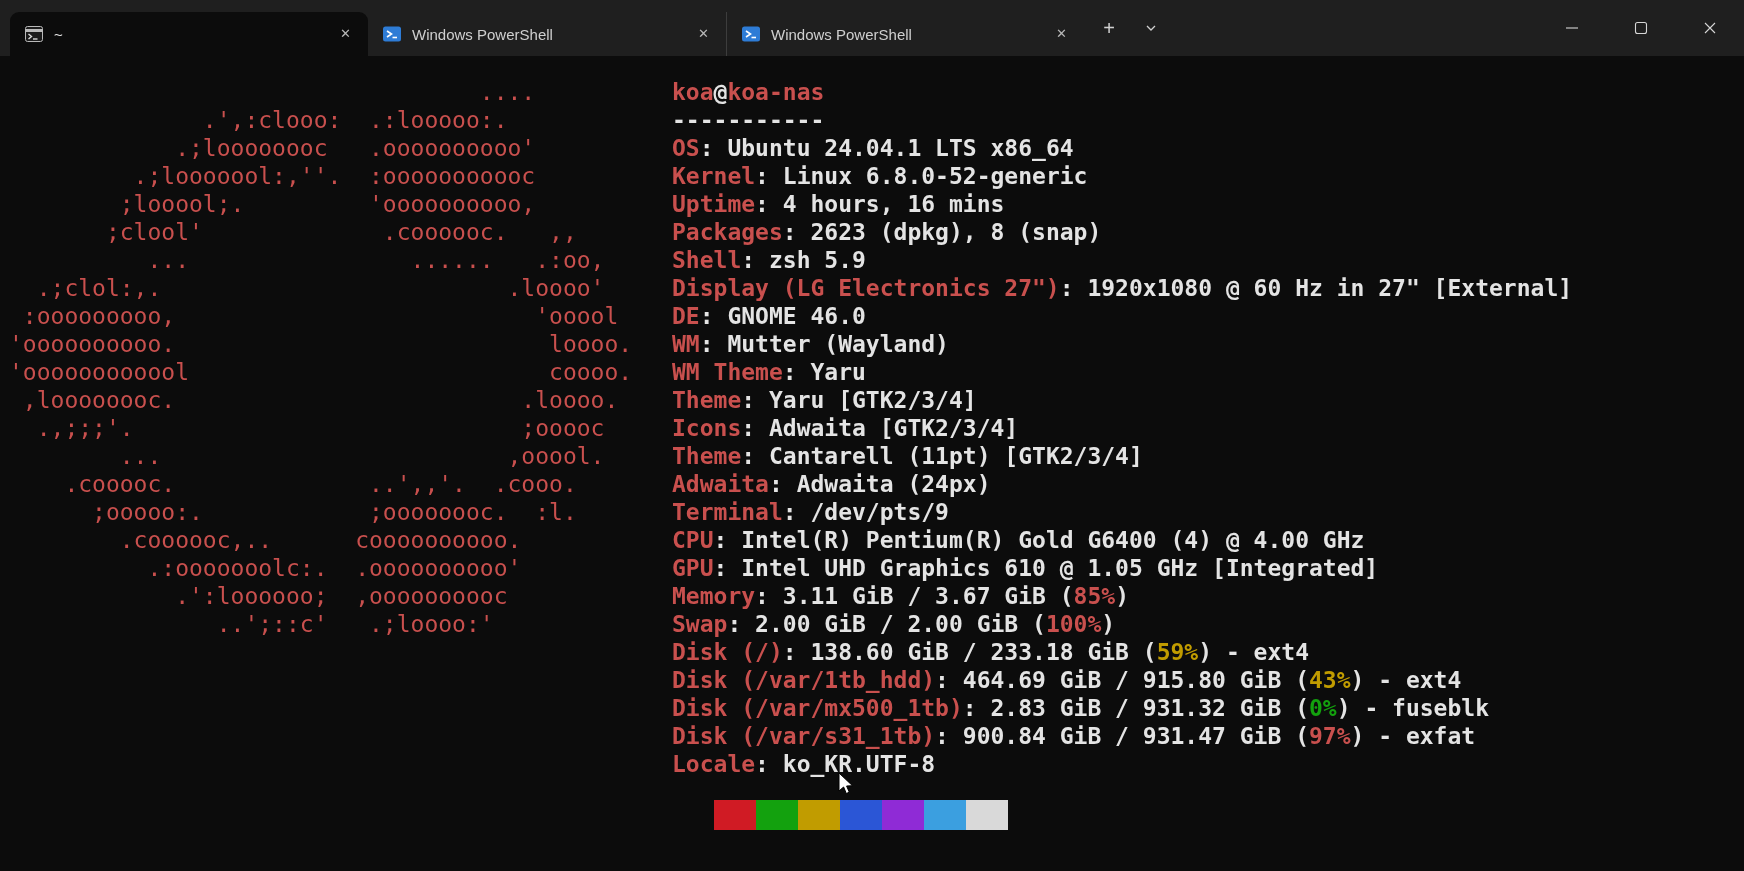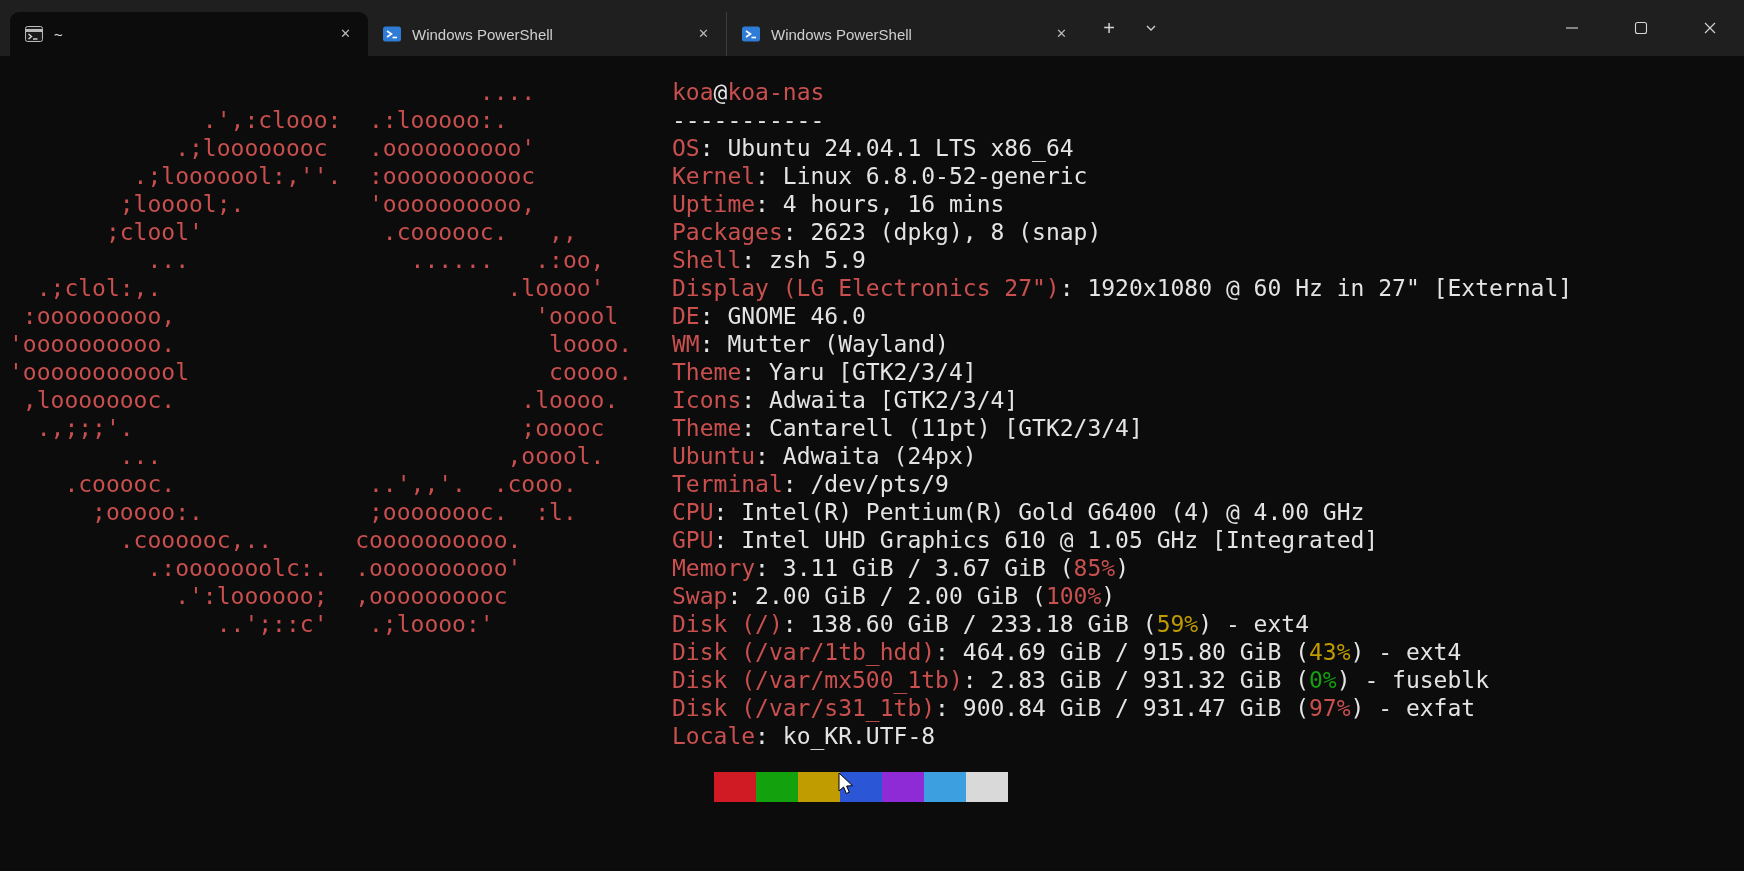--- a/index.html
+++ b/index.html
@@ -31,21 +31,21 @@
     display:flex;align-items:center;justify-content:center;padding:0;
   }
   
   .terminal{display:flex;align-items:flex-start;padding-top:22px;height:793px;box-sizing:border-box;}
   .art{
     margin:0;padding:0 0 0 9px;width:672px;box-sizing:border-box;flex:none;
     color:var(--accent_red);font-size:23px;line-height:28px;white-space:pre;
     font-family:"DejaVu Sans Mono",monospace;
   }
   .info{font-size:23px;line-height:28px;color:var(--foreground);min-width:0;}
-  .info-line{white-space:pre;}
+  .info-line{white-space:pre;font-weight:bold;}
   .sk{color:var(--accent_red);}
   .sv{color:var(--foreground);}
   .sr{color:var(--accent_red);margin-top:27px;}
   .sy{color:var(--percent_yellow);}
   .sg{color:var(--percent_green);}
   .swatches{display:flex;margin-top:22px;}
   .swatch{width:42px;height:30px;}
   
   .mouse-cursor{position:absolute;left:836px;top:772px;pointer-events:none;}
 </style>
@@ -147,24 +147,25 @@
           <div class="info-line"><span class="sk">koa</span><span class="sv">@</span><span class="sk">koa-nas</span></div>
           <div class="info-line"><span class="sv">-----------</span></div>
           <div class="info-line"><span class="sk">OS</span><span class="sv">: Ubuntu 24.04.1 LTS x86_64</span></div>
           <div class="info-line"><span class="sk">Kernel</span><span class="sv">: Linux 6.8.0-52-generic</span></div>
           <div class="info-line"><span class="sk">Uptime</span><span class="sv">: 4 hours, 16 mins</span></div>
           <div class="info-line"><span class="sk">Packages</span><span class="sv">: 2623 (dpkg), 8 (snap)</span></div>
           <div class="info-line"><span class="sk">Shell</span><span class="sv">: zsh 5.9</span></div>
           <div class="info-line"><span class="sk">Display (LG Electronics 27")</span><span class="sv">: 1920x1080 @ 60 Hz in 27" [External]</span></div>
           <div class="info-line"><span class="sk">DE</span><span class="sv">: GNOME 46.0</span></div>
           <div class="info-line"><span class="sk">WM</span><span class="sv">: Mutter (Wayland)</span></div>
+          <div class="info-line"><span class="sk">WM Theme</span><span class="sv">: Yaru</span></div>
           <div class="info-line"><span class="sk">Theme</span><span class="sv">: Yaru [GTK2/3/4]</span></div>
           <div class="info-line"><span class="sk">Icons</span><span class="sv">: Adwaita [GTK2/3/4]</span></div>
           <div class="info-line"><span class="sk">Theme</span><span class="sv">: Cantarell (11pt) [GTK2/3/4]</span></div>
-          <div class="info-line"><span class="sk">Ubuntu</span><span class="sv">: Adwaita (24px)</span></div>
+          <div class="info-line"><span class="sk">Adwaita</span><span class="sv">: Adwaita (24px)</span></div>
           <div class="info-line"><span class="sk">Terminal</span><span class="sv">: /dev/pts/9</span></div>
           <div class="info-line"><span class="sk">CPU</span><span class="sv">: Intel(R) Pentium(R) Gold G6400 (4) @ 4.00 GHz</span></div>
           <div class="info-line"><span class="sk">GPU</span><span class="sv">: Intel UHD Graphics 610 @ 1.05 GHz [Integrated]</span></div>
           <div class="info-line"><span class="sk">Memory</span><span class="sv">: 3.11 GiB / 3.67 GiB (</span><span class="sr">85%</span><span class="sv">)</span></div>
           <div class="info-line"><span class="sk">Swap</span><span class="sv">: 2.00 GiB / 2.00 GiB (</span><span class="sr">100%</span><span class="sv">)</span></div>
           <div class="info-line"><span class="sk">Disk (/)</span><span class="sv">: 138.60 GiB / 233.18 GiB (</span><span class="sy">59%</span><span class="sv">) - ext4</span></div>
           <div class="info-line"><span class="sk">Disk (/var/1tb_hdd)</span><span class="sv">: 464.69 GiB / 915.80 GiB (</span><span class="sy">43%</span><span class="sv">) - ext4</span></div>
           <div class="info-line"><span class="sk">Disk (/var/mx500_1tb)</span><span class="sv">: 2.83 GiB / 931.32 GiB (</span><span class="sg">0%</span><span class="sv">) - fuseblk</span></div>
           <div class="info-line"><span class="sk">Disk (/var/s31_1tb)</span><span class="sv">: 900.84 GiB / 931.47 GiB (</span><span class="sr">97%</span><span class="sv">) - exfat</span></div>
           <div class="info-line"><span class="sk">Locale</span><span class="sv">: ko_KR.UTF-8</span></div>

